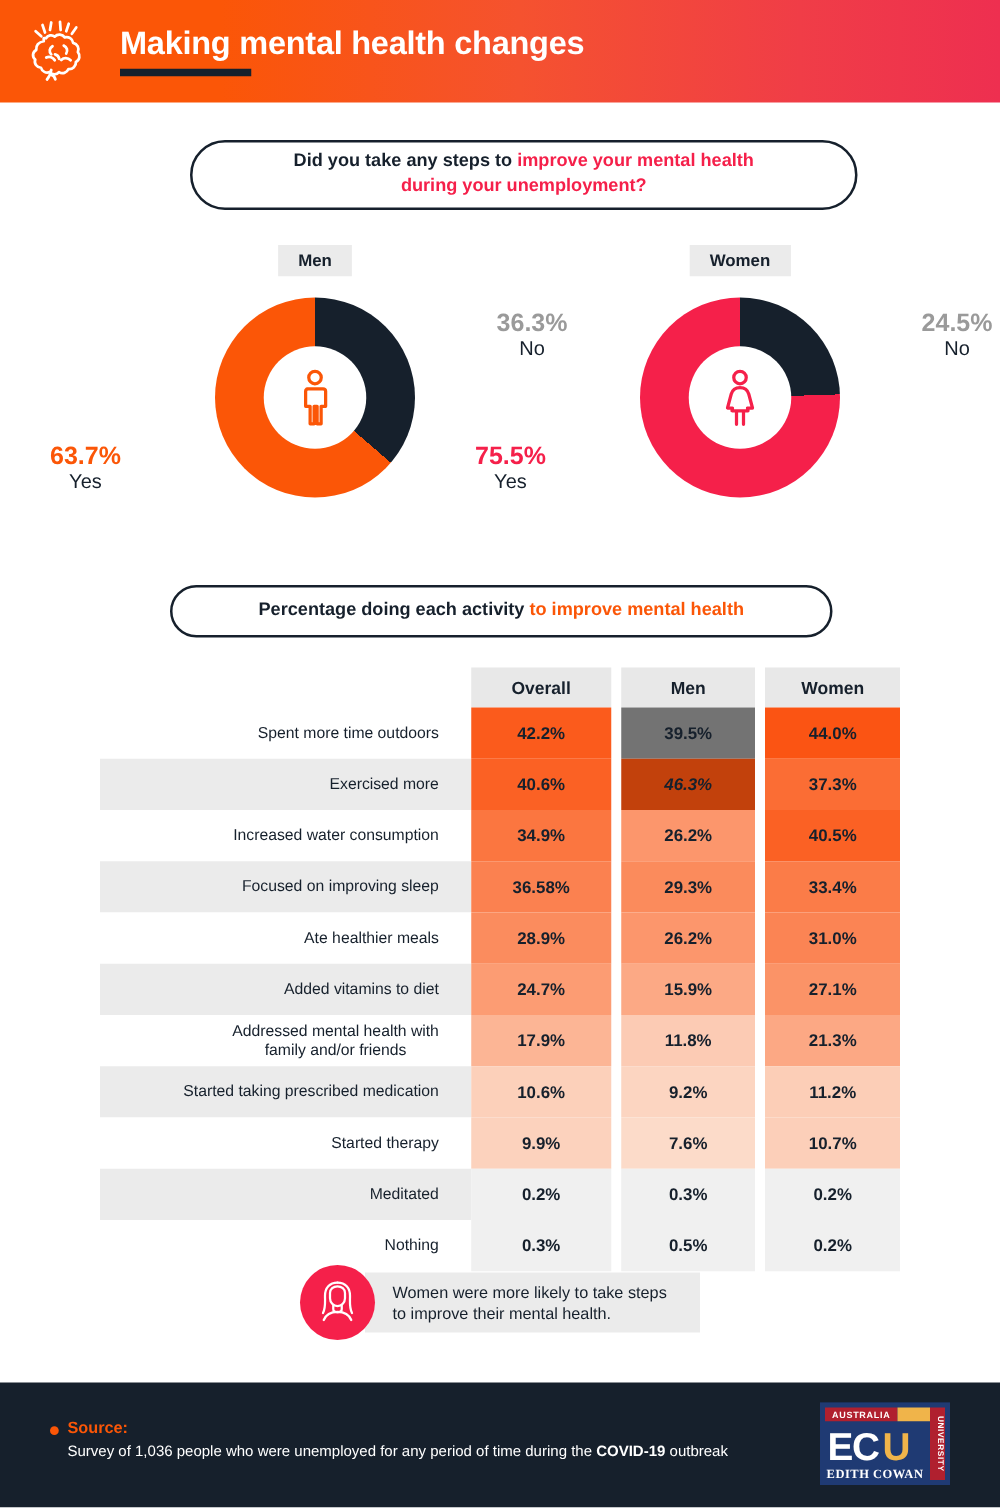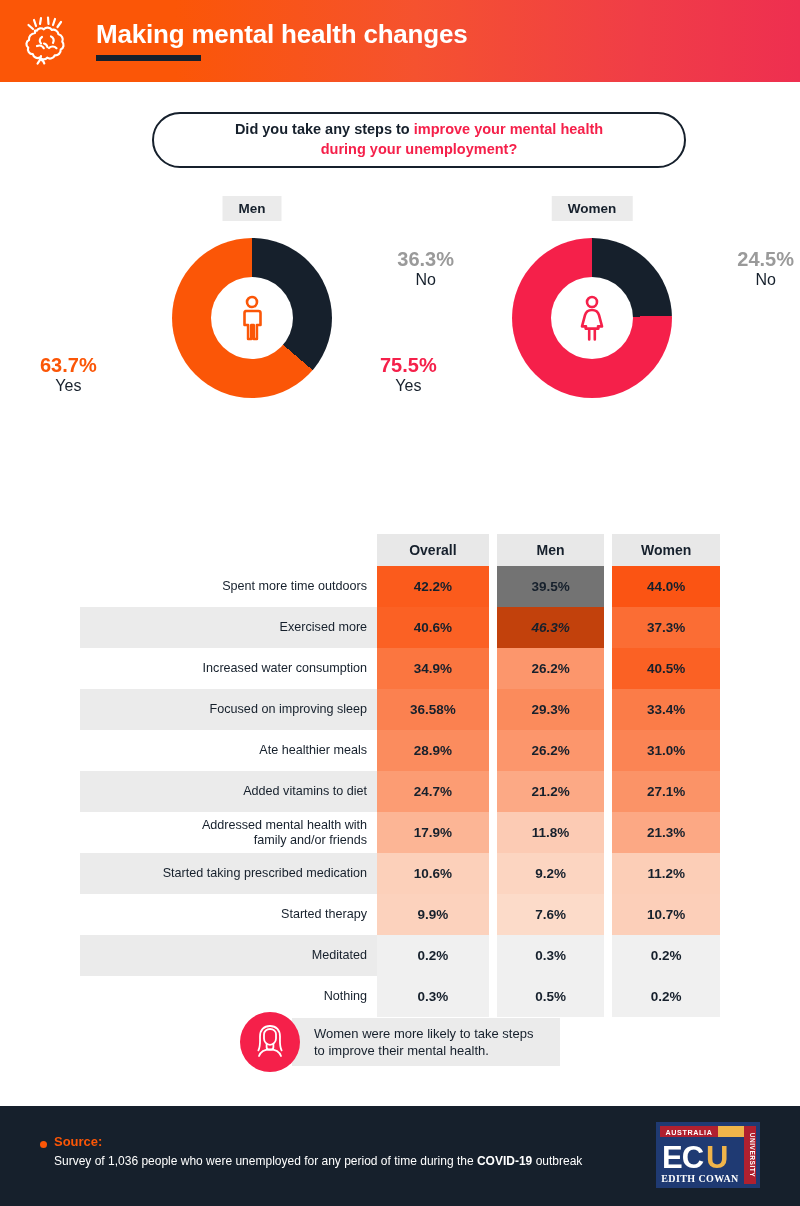--- a/index.html
+++ b/index.html
@@ -68,21 +68,21 @@
   .pct-pink   { color:#f5204a; }
   .lbl-no  { right:-52px; top:52px; }
   .lbl-yes { left:-62px; top:158px; }
 
   
   #table { position:absolute; left:80px; top:534px; width:640px; }
   .trow { display:flex; align-items:stretch; height:41px; }
   .thead { height:32px; }
   .cell-label {
     width:298px; display:flex; align-items:center; justify-content:flex-end;
-    padding-right:10px; font-size:12.6px; color:#16202c; text-align:right;
+    padding-right:26px; font-size:12.6px; color:#16202c; text-align:center;
     line-height:1.15;
   }
   .gapc { width:8px; }
   .cell-val {
     width:108px; display:flex; align-items:center; justify-content:center;
     font-size:13.5px; font-weight:bold; color:#16202c;
   }
   .cell-val.overall { width:112px; }
   .hcell {
     display:flex; align-items:center; justify-content:center;
@@ -208,20 +208,25 @@
     <div class="lbl lbl-no">
       <span class="pct pct-grey">24.5%</span>
       <span class="ans">No</span>
     </div>
     <div class="lbl lbl-yes">
       <span class="pct pct-pink">75.5%</span>
       <span class="ans">Yes</span>
     </div>
   </div>
 
+  <div class="pill" id="q2-pill">
+    <div>
+      <span class="q-line q-dark">Percentage doing each activity </span><span class="q-line q-orange">to improve mental health</span>
+    </div>
+  </div>
 
   <div id="table">
     <div class="trow thead">
       <div class="cell-label"></div>
       <div class="cell-val overall hcell">Overall</div>
       <div class="gapc"></div>
       <div class="cell-val hcell">Men</div>
       <div class="gapc"></div>
       <div class="cell-val hcell">Women</div>
     </div>
@@ -263,21 +268,21 @@
           <div class="cell-val overall" style="background: rgb(251, 140, 94);">28.9%</div>
           <div class="gapc"></div>
           <div class="cell-val" style="background: rgb(252, 150, 108);">26.2%</div>
           <div class="gapc"></div>
           <div class="cell-val" style="background: rgb(251, 132, 84);">31.0%</div>
         </div>
         <div class="trow">
           <div class="cell-label stripe-on">Added vitamins to diet</div>
           <div class="cell-val overall" style="background: rgb(252, 156, 115);">24.7%</div>
           <div class="gapc"></div>
-          <div class="cell-val" style="background: rgb(252, 169, 133);">21.2%</div>
+          <div class="cell-val" style="background: rgb(252, 169, 133);">15.9%</div>
           <div class="gapc"></div>
           <div class="cell-val" style="background: rgb(251, 147, 103);">27.1%</div>
         </div>
         <div class="trow">
           <div class="cell-label stripe-off">
             <div>Addressed mental health with<br>family and/or friends</div>
           </div>
           <div class="cell-val overall" style="background: rgb(252, 181, 149);">17.9%</div>
           <div class="gapc"></div>
           <div class="cell-val" style="background: rgb(252, 203, 180);">11.8%</div>

